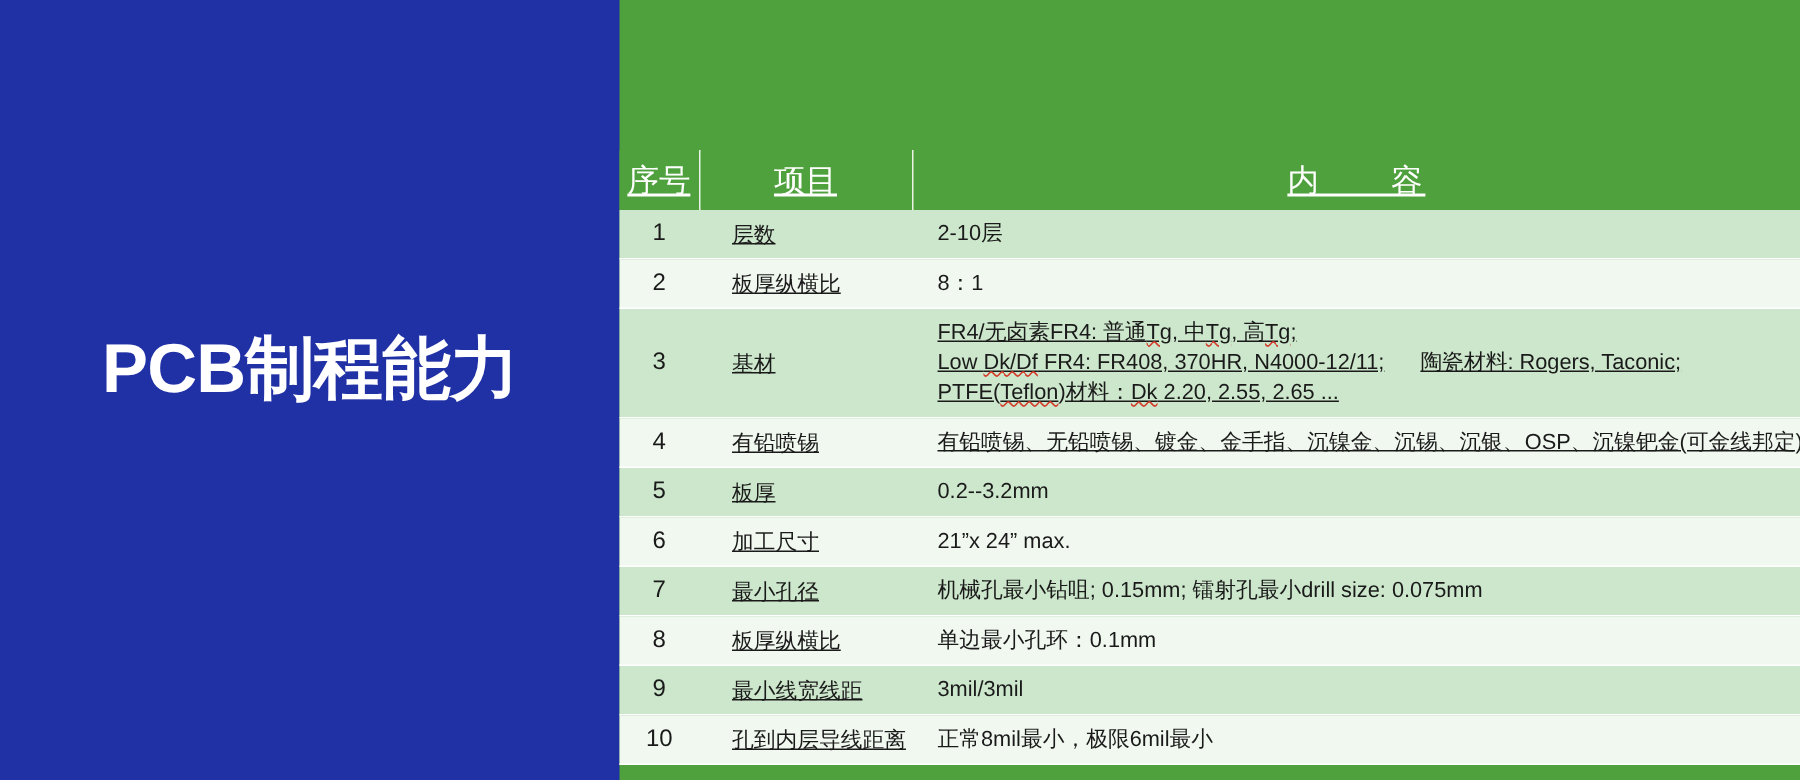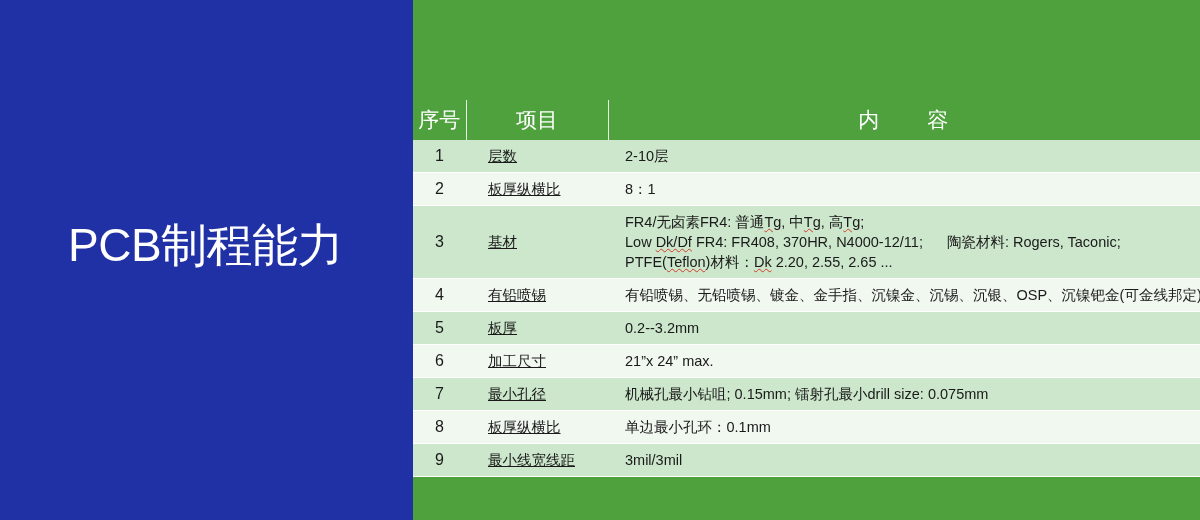--- a/index.html
+++ b/index.html
@@ -34,21 +34,21 @@
 
   #title-block {
     position: absolute;
     left: 68px;
     top: 218px;
     width: 330px;
   }
 
   #main-title {
     font-size: 46px;
-    font-weight: normal;
+    font-weight: bold;
     color: #ffffff;
     letter-spacing: -0.5px;
     line-height: 54px;
     white-space: nowrap;
   }
 
   #sub-title {
     margin-top: 14px;
     font-size: 25px;
     font-weight: normal;
@@ -78,20 +78,21 @@
   
   table.spec thead th {
     background: #4ea13c;
     color: #ffffff;
     font-size: 21px;
     font-weight: normal;
     height: 40px;
     vertical-align: middle;
     text-align: center;
     padding: 0;
+    text-decoration: underline;
   }
   table.spec thead th.h-no,
   table.spec thead th.h-item {
     border-right: 1px solid #e9f4e7;
   }
   table.spec thead th.h-cont {
     letter-spacing: 2px;
   }
 
   
@@ -123,21 +124,21 @@
 
   
   .sq {
     text-decoration-line: underline;
     text-decoration-style: wavy;
     text-decoration-color: #d43a2a;
     text-decoration-thickness: 1px;
     text-underline-offset: 1px;
   }
 
-  .nb { white-space: nowrap; }
+  .nb { white-space: nowrap; text-decoration: underline; }
   .gap { display: inline-block; width: 24px; }
 </style>
 </head>
 <body>
 
 <div id="stage">
 
   <div id="left-panel">
     <div id="title-block">
       <div id="main-title">PCB制程能力</div>
@@ -215,18 +216,23 @@
           <td class="cell-item">板厚纵横比</td>
           <td class="cell-cont">单边最小孔环：0.1mm</td>
         </tr>
 
         <tr class="odd">
           <td class="cell-no">9</td>
           <td class="cell-item">最小线宽线距</td>
           <td class="cell-cont">3mil/3mil</td>
         </tr>
 
+        <tr class="even">
+          <td class="cell-no">10</td>
+          <td class="cell-item">孔到内层导线距离</td>
+          <td class="cell-cont">正常8mil最小，极限6mil最小</td>
+        </tr>
 
       </tbody>
     </table>
   </div>
 
 </div>
 
 </body></html>

